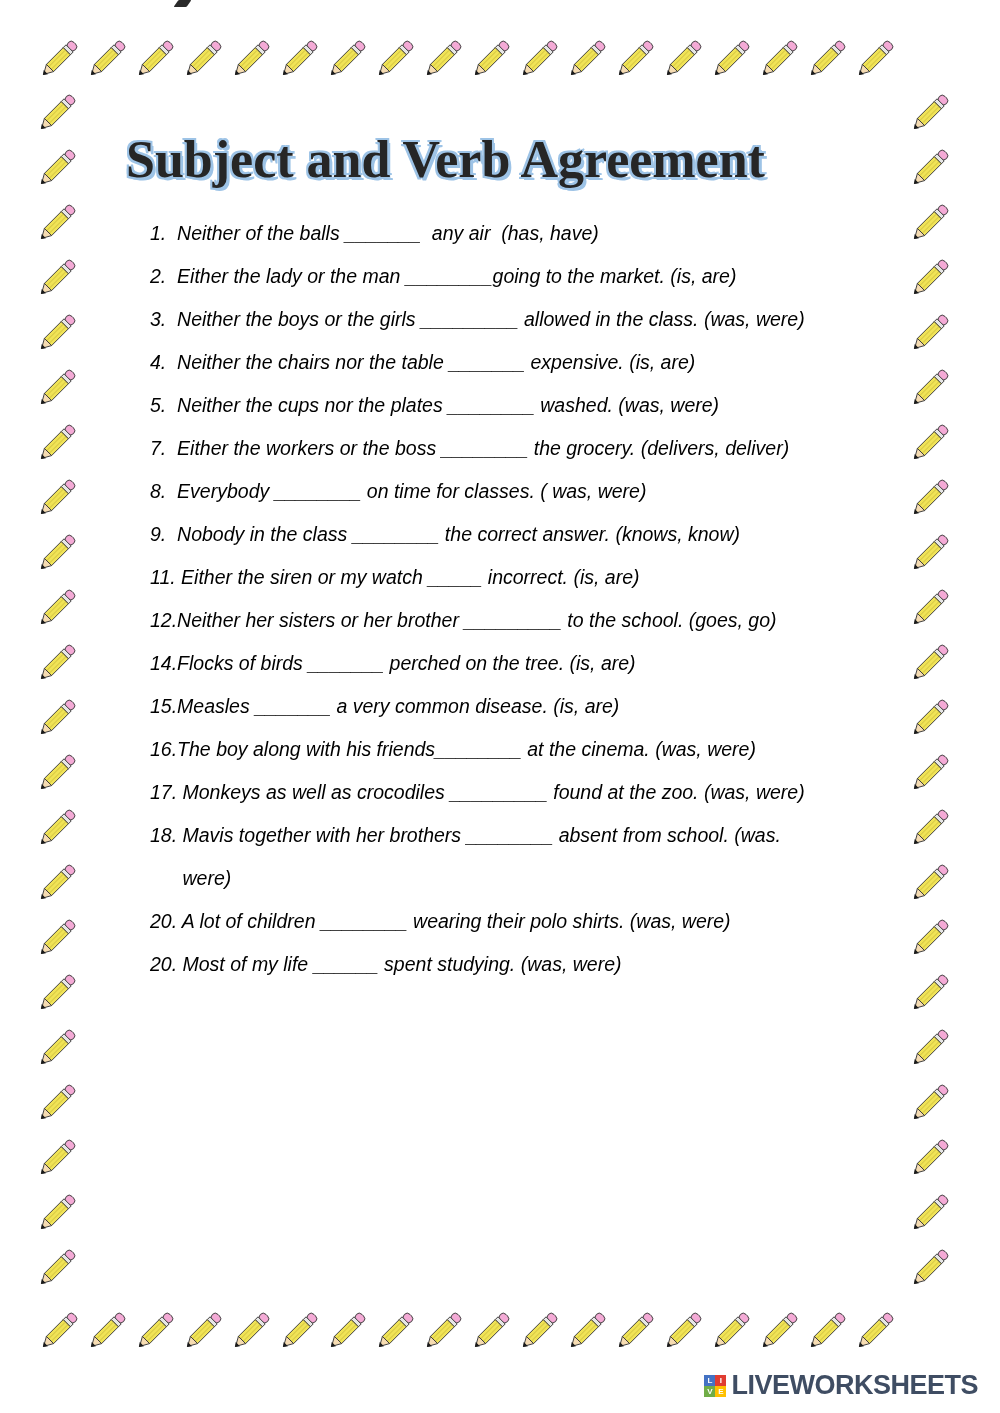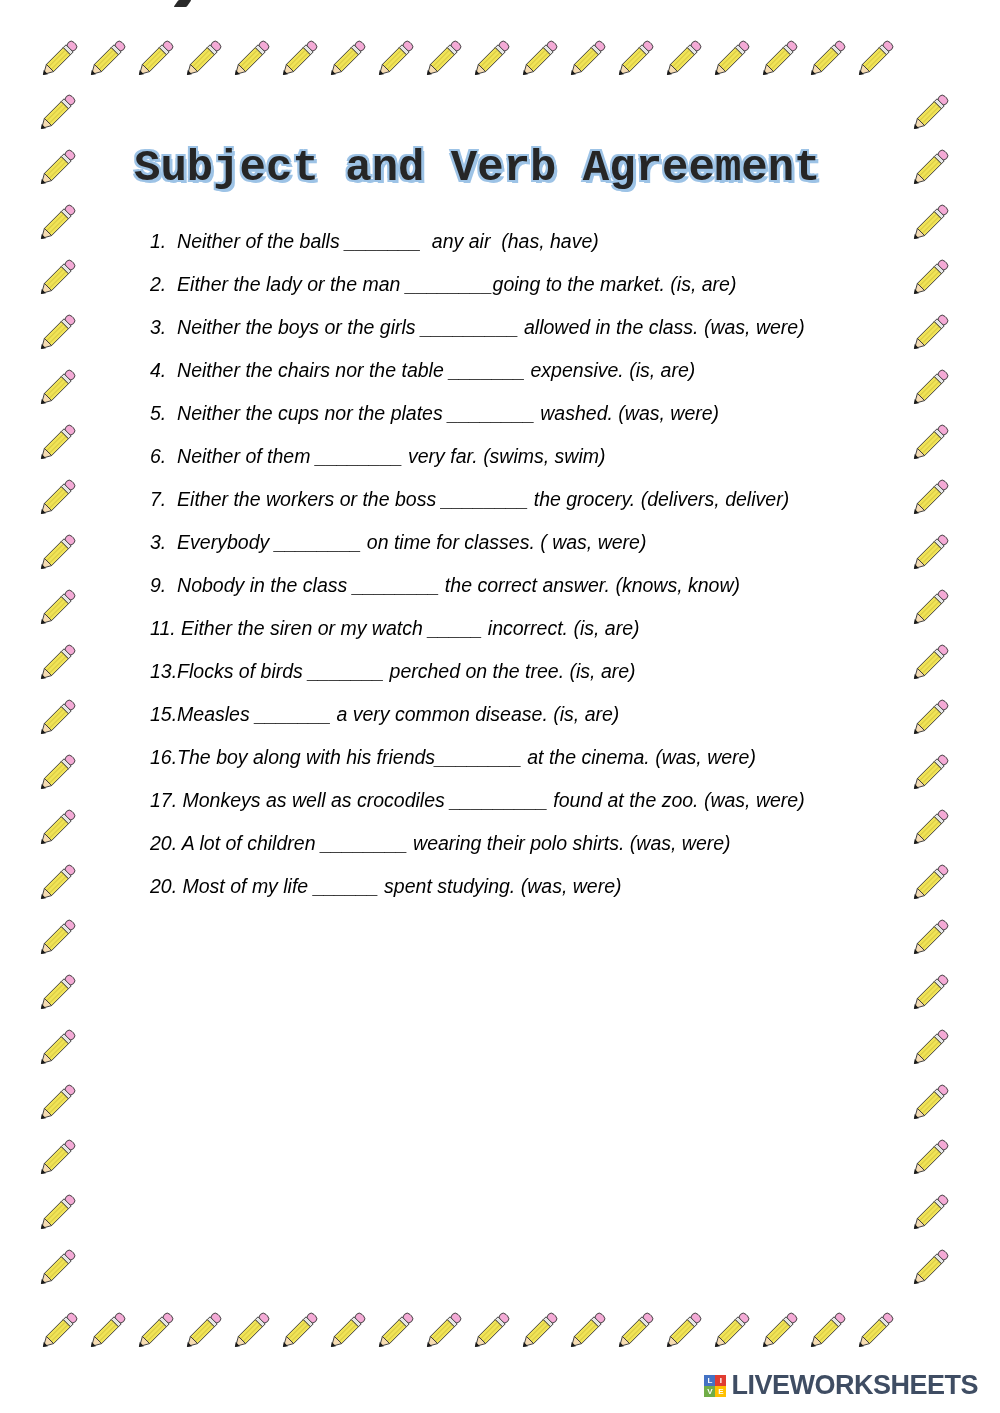--- a/index.html
+++ b/index.html
@@ -13,23 +13,23 @@
   .page { position: absolute; inset: 0; }
   .pencil { position: absolute; width: 52px; height: 52px; pointer-events: none; }
   .stray-mark {
     position: absolute; left: 176px; top: 0; width: 13px; height: 7px;
     background: #2a2a2a; transform: skewX(-35deg); border-radius: 1px;
   }
   .content {
     position: absolute; left: 118px; top: 120px; width: 776px;
   }
   .title {
-    margin: 16px; font-size: 44px; font-weight: bold; color: #262626;
+    margin: 8px; font-size: 52px; font-weight: bold; color: #262626;
     line-height: 64px; letter-spacing: 0;
-    font-family: Liberation Mono, monospace;
+    font-family: Liberation Serif, serif;
   }
   .instruction {
     margin: 28px 0 0 2px; font-size: 22px; font-weight: bold; color: #000000;
   }
   .question-list {
     margin: 20px 0 0 32px; font-size: 19.5px; line-height: 43px; color: #000000;
   }
   .q { white-space: pre-wrap; font-style: italic; }
   .footer {
     position: absolute; right: 22px; bottom: 12px;
@@ -938,29 +938,31 @@
   <div class="stray-mark"></div>
 
   <div class="content">
     <h1 class="title" style="color: rgb(38, 38, 38); text-shadow: rgb(157, 195, 230) -2px -2px 0px, rgb(157, 195, 230) 2px -2px 0px, rgb(157, 195, 230) -2px 2px 0px, rgb(157, 195, 230) 3px 3px 0px;">Subject and Verb Agreement</h1>
     <div class="question-list" id="question-list">
         <div class="q">1.  Neither of the balls _______  any air  (has, have)</div>
         <div class="q">2.  Either the lady or the man ________going to the market. (is, are)</div>
         <div class="q">3.  Neither the boys or the girls _________ allowed in the class. (was, were)</div>
         <div class="q">4.  Neither the chairs nor the table _______ expensive. (is, are)</div>
         <div class="q">5.  Neither the cups nor the plates ________ washed. (was, were)</div>
-        <div class="q">6.  Neither of them ________ very far. (swims, swim)</div>
         <div class="q">7.  Either the workers or the boss ________ the grocery. (delivers, deliver)</div>
-        <div class="q">3.  Everybody ________ on time for classes. ( was, were)</div>
+        <div class="q">8.  Everybody ________ on time for classes. ( was, were)</div>
         <div class="q">9.  Nobody in the class ________ the correct answer. (knows, know)</div>
         <div class="q">11. Either the siren or my watch _____ incorrect. (is, are)</div>
-        <div class="q">13.Flocks of birds _______ perched on the tree. (is, are)</div>
+        <div class="q">12.Neither her sisters or her brother _________ to the school. (goes, go)</div>
+        <div class="q">14.Flocks of birds _______ perched on the tree. (is, are)</div>
         <div class="q">15.Measles _______ a very common disease. (is, are)</div>
         <div class="q">16.The boy along with his friends________ at the cinema. (was, were)</div>
         <div class="q">17. Monkeys as well as crocodiles _________ found at the zoo. (was, were)</div>
+        <div class="q">18. Mavis together with her brothers ________ absent from school. (was.
+      were)</div>
         <div class="q">20. A lot of children ________ wearing their polo shirts. (was, were)</div>
         <div class="q">20. Most of my life ______ spent studying. (was, were)</div>
       </div>
   </div>
 
   <div class="footer">
     <span class="logo" id="brand-logo">
         <span style="background: rgb(68, 114, 196);">L</span>
         <span style="background: rgb(224, 60, 49);">I</span>
         <span style="background: rgb(112, 173, 71);">V</span>

